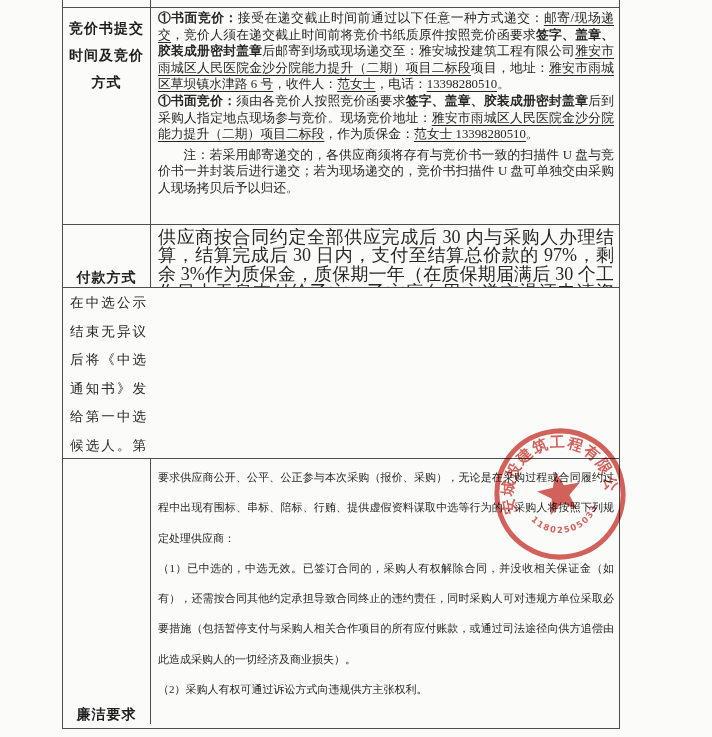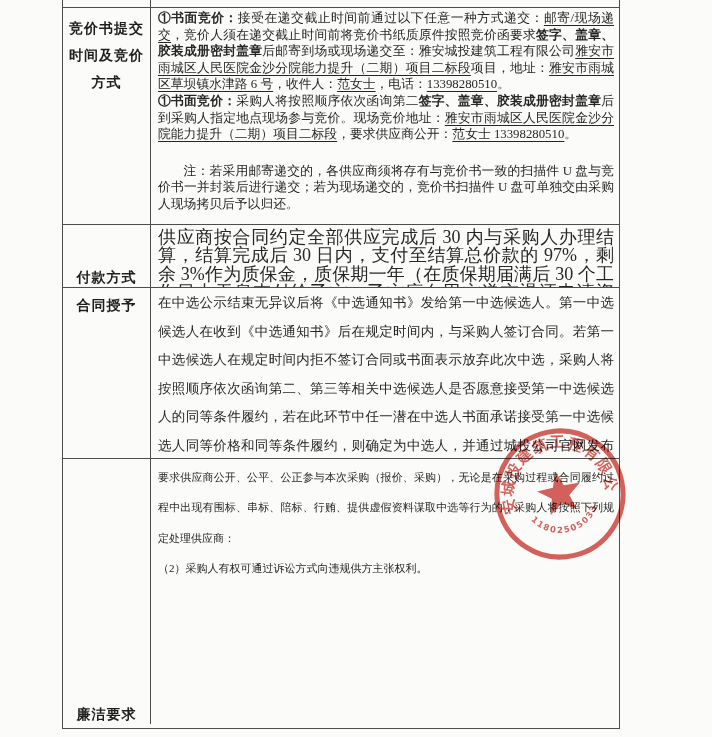--- a/index.html
+++ b/index.html
@@ -21,21 +21,21 @@
   .row-prev{height:14px;}
   .row-0{height:217px;}
   .row-1{height:63px;}
   .row-2{height:171px;}
   .row-3{height:266px;}
   .row-0 .tlabel{padding-top:7px;}
   .row-0 .tlabel .label-line{line-height:27px;}
   .row-1 .tlabel,.row-3 .tlabel{justify-content:flex-end;}
   .row-2 .tlabel{padding-top:9px;}
   .row-0 .tcell{font-size:12.8px;line-height:16.6px;padding-top:2px;}
-  .row-0 .tcell p.indent2{text-indent:2em;margin-top:20px;}
+  .row-0 .tcell p.indent2{text-indent:2em;margin-top:4px;}
   .row-1 .tcell{font-size:18px;line-height:18.4px;padding-top:3px;}
   .row-2 .tcell{font-size:13.5px;line-height:28.5px;padding-top:1px;}
   .row-3 .tcell{font-size:11px;line-height:30.3px;padding-top:3px;}
   
   #seal{position:absolute;left:480px;top:414px;width:160px;height:160px;
         mix-blend-mode:multiply;opacity:.8;pointer-events:none;}
   #seal text{fill:#cb3a33;}
   #seal .ring{stroke:#cb3a33;fill:none;}
   #seal .star{fill:#cb3a33;}
   #seal .company{font-size:15px;letter-spacing:1.5px;font-weight:bold;
@@ -54,46 +54,44 @@
       <div class="tcell"></div>
     </div>
     <div class="trow row-0">
       <div class="tlabel">
           <div class="label-line">竞价书提交</div>
           <div class="label-line">时间及竞价</div>
           <div class="label-line">方式</div>
         </div>
       <div class="tcell">
           <p><span class="seg b">①书面竞价：</span><span class="seg">接受在递交截止时间前通过以下任意一种方式递交：</span><span class="seg u">邮寄/现场递交</span><span class="seg">，竞价人须在递交截止时间前将竞价书纸质原件按照竞价函要求</span><span class="seg b">签字、盖章、胶装成册密封盖章</span><span class="seg">后邮寄到场或现场递交至：雅安城投建筑工程有限公司</span><span class="seg u">雅安市雨城区人民医院金沙分院能力提升（二期）项目二标段</span><span class="seg">项目，地址：</span><span class="seg u">雅安市雨城区草坝镇水津路 6 号</span><span class="seg">，收件人：</span><span class="seg u">范女士</span><span class="seg">，电话：</span><span class="seg u">13398280510</span><span class="seg">。</span></p>
-          <p><span class="seg b">①书面竞价：</span><span class="seg">采购人将按照顺序依次函询第二</span><span class="seg b">签字、盖章、胶装成册密封盖章</span><span class="seg">后到采购人指定地点现场参与竞价。现场竞价地址：</span><span class="seg u">雅安市雨城区人民医院金沙分院能力提升（二期）项目二标段</span><span class="seg">，要求供应商公开：</span><span class="seg u">范女士 13398280510</span><span class="seg">。</span></p>
+          <p><span class="seg b">①书面竞价：</span><span class="seg">须由各竞价人按照竞价函要求</span><span class="seg b">签字、盖章、胶装成册密封盖章</span><span class="seg">后到采购人指定地点现场参与竞价。现场竞价地址：</span><span class="seg u">雅安市雨城区人民医院金沙分院能力提升（二期）项目二标段</span><span class="seg">，作为质保金：</span><span class="seg u">范女士 13398280510</span><span class="seg">。</span></p>
           <p class="indent2"><span class="seg">注：若采用邮寄递交的，各供应商须将存有与竞价书一致的扫描件 U 盘与竞价书一并封装后进行递交；若为现场递交的，竞价书扫描件 U 盘可单独交由采购人现场拷贝后予以归还。</span></p>
         </div>
     </div>
     <div class="trow row-1">
       <div class="tlabel">
           <div class="label-line">付款方式</div>
         </div>
       <div class="tcell">
           <p><span class="seg">供应商按合同约定全部供应完成后 30 内与采购人办理结算，结算完成后 30 日内，支付至结算总价款的 97%，剩余 3%作为质保金，质保期一年（在质保期届满后 30 个工</span><span class="seg u">作日内无息支付给乙方，乙方应向甲方递交退还申请资料）</span><span class="seg">。</span></p>
         </div>
     </div>
     <div class="trow row-2">
-      <div class="tlabel">
-          <div class="label-line">合同授予</div>
-        </div>
       <div class="tcell">
           <p><span class="seg">在中选公示结束无异议后将《中选通知书》发给第一中选候选人。第一中选候选人在收到《中选通知书》后在规定时间内，与采购人签订合同。若第一中选候选人在规定时间内拒不签订合同或书面表示放弃此次中选，采购人将按照顺序依次函询第二、第三等相关中选候选人是否愿意接受第一中选候选人的同等条件履约，若在此环节中任一潜在中选人书面承诺接受第一中选候选人同等价格和同等条件履约，则确定为中选人，并通过城投公司官网发布公示。</span></p>
         </div>
     </div>
     <div class="trow row-3">
       <div class="tlabel">
           <div class="label-line">廉洁要求</div>
         </div>
       <div class="tcell">
           <p><span class="seg">要求供应商公开、公平、公正参与本次采购（报价、采购），无论是在采购过程或合同履约过程中出现有围标、串标、陪标、行贿、提供虚假资料谋取中选等行为的，采购人将按照下列规定处理供应商：</span></p>
+          <p><span class="seg">（1）已中选的，中选无效。已签订合同的，采购人有权解除合同，并没收相关保证金（如有），还需按合同其他约定承担导致合同终止的违约责任，同时采购人可对违规方单位采取必要措施（包括暂停支付与采购人相关合作项目的所有应付账款，或通过司法途径向供方追偿由此造成采购人的一切经济及商业损失）。</span></p>
           <p><span class="seg">（2）采购人有权可通过诉讼方式向违规供方主张权利。</span></p>
         </div>
     </div>
   </div>
 
   <svg id="seal" viewBox="0 0 160 160">
     <defs>
       <path id="arc-top" d="M 35.8,96.1 A 47 47 0 1 1 124.2,96.1"></path>
       <path id="arc-bottom" d="M 48.1,102.4 A 39 39 0 0 0 111.9,102.4"></path>
     </defs>

